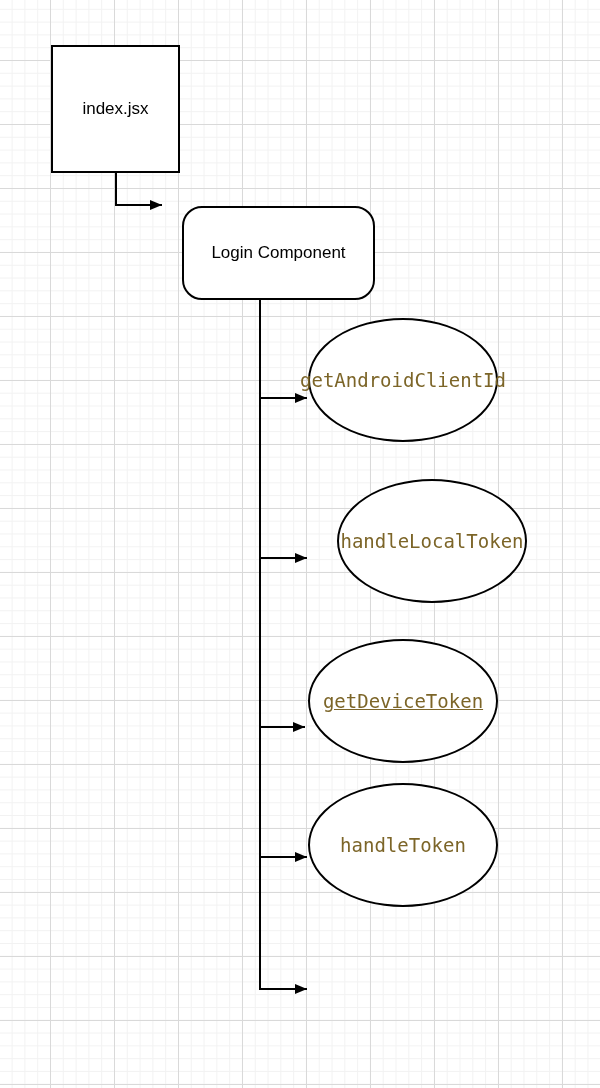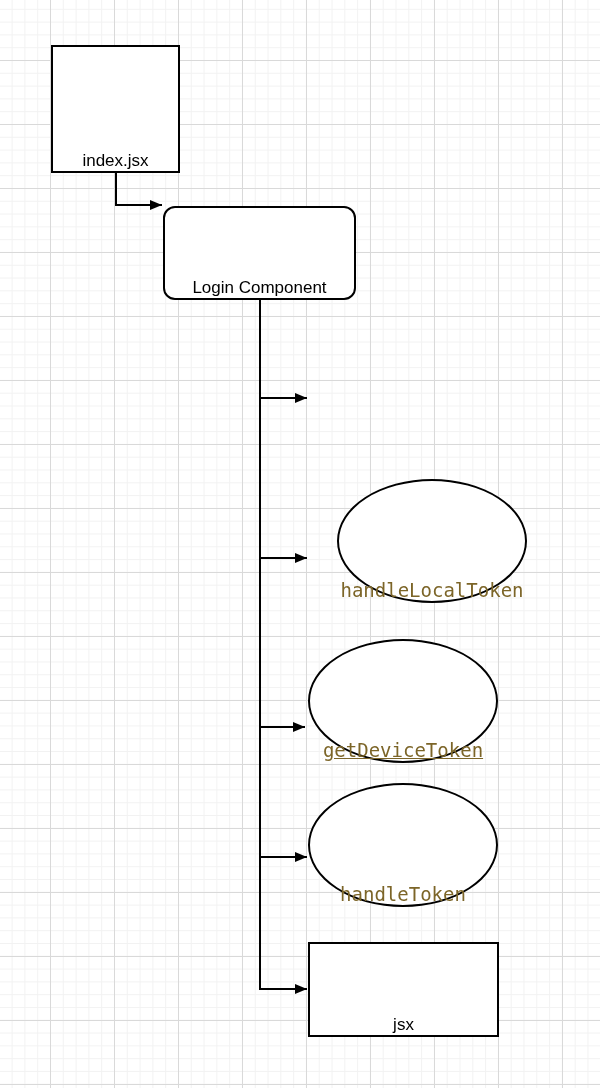--- a/index.html
+++ b/index.html
@@ -31,32 +31,32 @@
     stroke: var(--connector, #000000);
     stroke-width: 2;
     stroke-linejoin: miter;
   }
   .arrowhead { fill: var(--connector, #000000); stroke: none; }
 
   .node {
     position: absolute;
     box-sizing: border-box;
     display: flex;
-    align-items: flex-end;
+    align-items: center;
     justify-content: center;
     background: var(--shape-fill, #ffffff);
     border: 2px solid var(--shape-border, #000000);
     color: var(--component-label, #000000);
     font-family: "Liberation Sans", sans-serif;
     font-size: 17px;
     white-space: nowrap;
   }
   .node .label { pointer-events: none; }
 
-  .node.rounded { border-radius: 12px; }
+  .node.rounded { border-radius: 20px; margin-left: 19px; }
 
   .node.ellipse {
     border-radius: 50%;
     font-family: "DejaVu Sans Mono", monospace;
     font-size: 19px;
     color: var(--function-label, #7c6528);
   }
 
   
   #node-index  { left: 51px;  top: 45px;  width: 129px; height: 128px; }
@@ -87,30 +87,30 @@
   </svg>
 
   <div id="node-index" class="node">
     <span class="label">index.jsx</span>
   </div>
 
   <div id="node-login" class="node rounded">
     <span class="label">Login Component</span>
   </div>
 
+  <div id="node-fn1" class="node ellipse">
+    <span class="label">getAndroidClientId</span>
+  </div>
 
   <div id="node-fn2" class="node ellipse">
     <span class="label">handleLocalToken</span>
   </div>
 
   <div id="node-fn3" class="node ellipse">
     <span class="label">getDeviceToken</span>
   </div>
 
   <div id="node-fn4" class="node ellipse">
     <span class="label">handleToken</span>
   </div>
 
-  <div id="node-jsx" class="node">
-    <span class="label">jsx</span>
-  </div>
 
 </div>
 
 </body></html>

